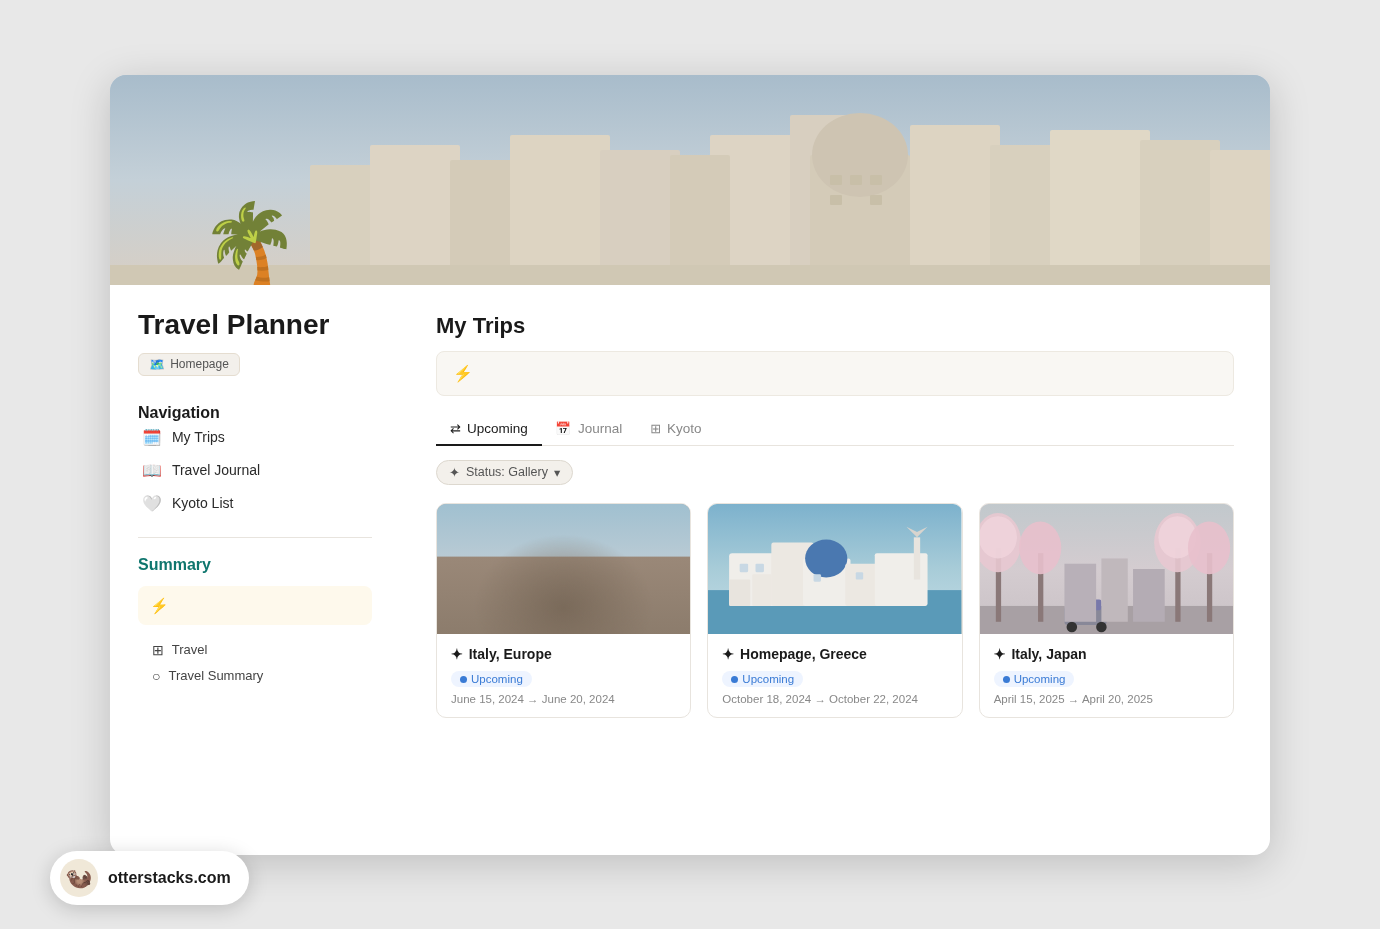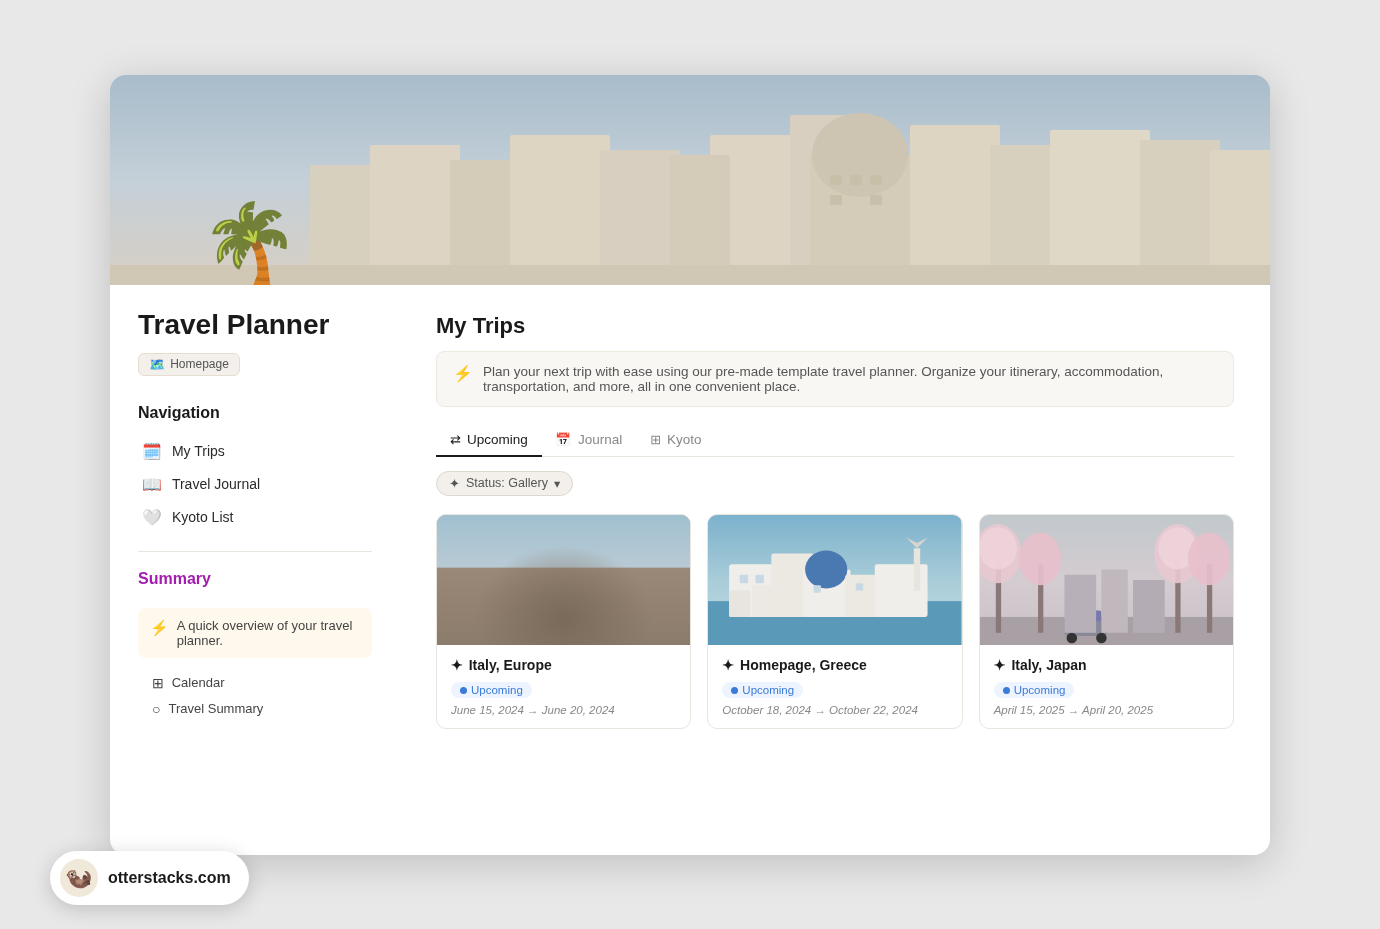--- a/index.html
+++ b/index.html
@@ -77,21 +77,20 @@
       margin-bottom: 28px;
       cursor: pointer;
     }
     .homepage-badge-icon {
       font-size: 13px;
     }
     .nav-heading {
       font-size: 16px;
       font-weight: 600;
       color: #1a1a1a;
-      margin-bottom: 14px;
     }
     .nav-item {
       display: flex;
       align-items: center;
       gap: 10px;
       padding: 6px 4px;
       border-radius: 6px;
       cursor: pointer;
       font-size: 14px;
       color: #2a2a2a;
@@ -100,22 +99,22 @@
     }
     .nav-icon { font-size: 16px; }
     .nav-divider {
       border: none;
       border-top: 1px solid #e8e4de;
       margin: 18px 0;
     }
     .summary-heading {
       font-size: 16px;
       font-weight: 600;
-      color: #a21caf;
-      margin-bottom: 20px;
+      color: #0f766e;
+      margin-bottom: 12px;
     }
     .summary-callout {
       background: #fef9ec;
       border-radius: 8px;
       padding: 10px 12px;
       font-size: 13px;
       color: #444;
       display: flex;
       align-items: flex-start;
       gap: 8px;
@@ -277,21 +276,20 @@
     .status-dot {
       width: 7px;
       height: 7px;
       border-radius: 50%;
       background: #3a7bd5;
       display: inline-block;
     }
     .card-dates {
       font-size: 11.5px;
       color: #888;
-      font-style: italic;
     }
 
     
     .watermark {
       position: fixed;
       bottom: 24px;
       left: 50px;
       background: #fff;
       border-radius: 40px;
       padding: 8px 18px 8px 10px;
@@ -384,39 +382,37 @@
         <span class="nav-icon">🤍</span>
         <span>Kyoto List</span>
       </div>
 
       <hr class="nav-divider">
 
       <div class="summary-heading">Summary</div>
 
       <div class="summary-callout">
         <span class="summary-callout-icon">⚡</span>
-        <span>A quick overview of your travel planner.</span>
       </div>
 
       <div class="sub-nav-item">
         <span class="sub-icon">⊞</span>
-        <span>Calendar</span>
+        <span>Travel</span>
       </div>
       <div class="sub-nav-item">
         <span class="sub-icon">○</span>
         <span>Travel Summary</span>
       </div>
     </div>
 
     <div class="main">
       <div class="main-title">My Trips</div>
 
       <div class="info-callout">
         <span class="info-callout-icon">⚡</span>
-        <span>Plan your next trip with ease using our pre-made template travel planner. Organize your itinerary, accommodation, transportation, and more, all in one convenient place.</span>
       </div>
 
       <div class="tabs-row">
         <div class="tab active">
           <span class="tab-icon">⇄</span>
           <span>Upcoming</span>
         </div>
         <div class="tab">
           <span class="tab-icon">📅</span>
           <span>Journal</span>

